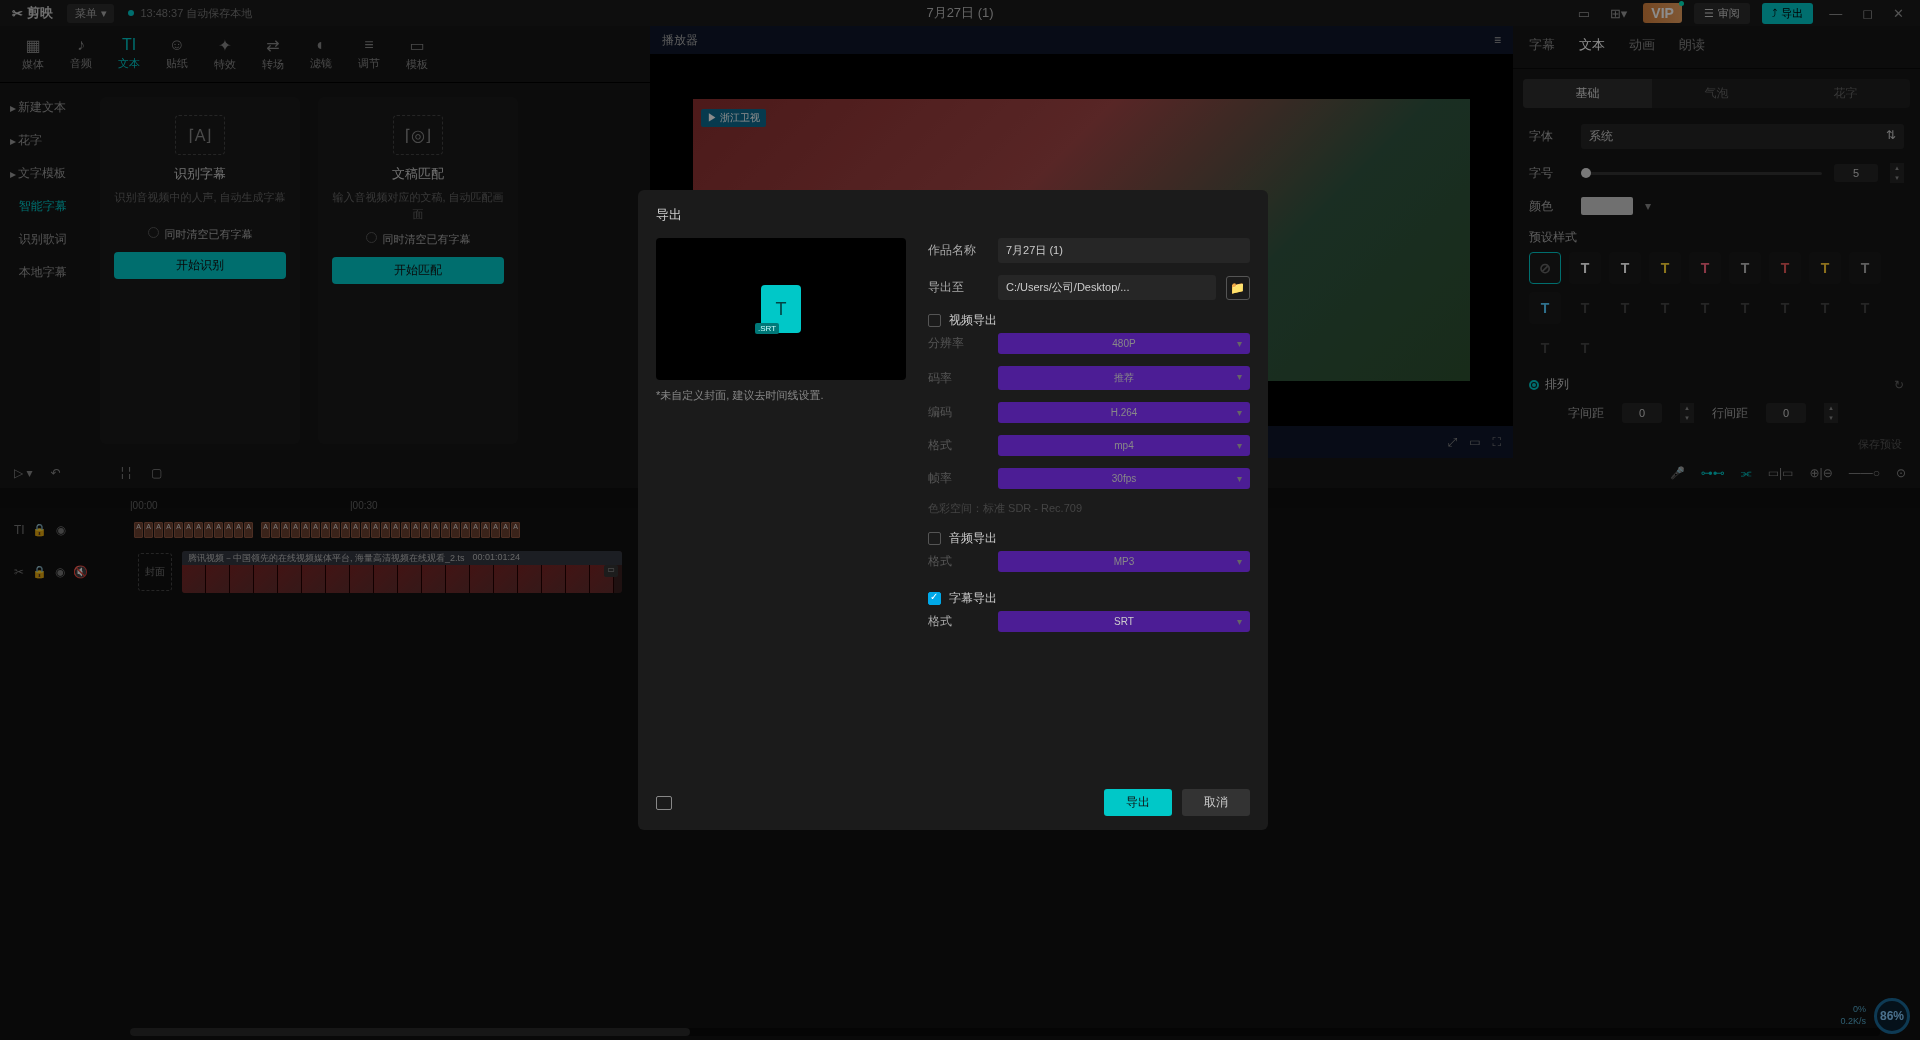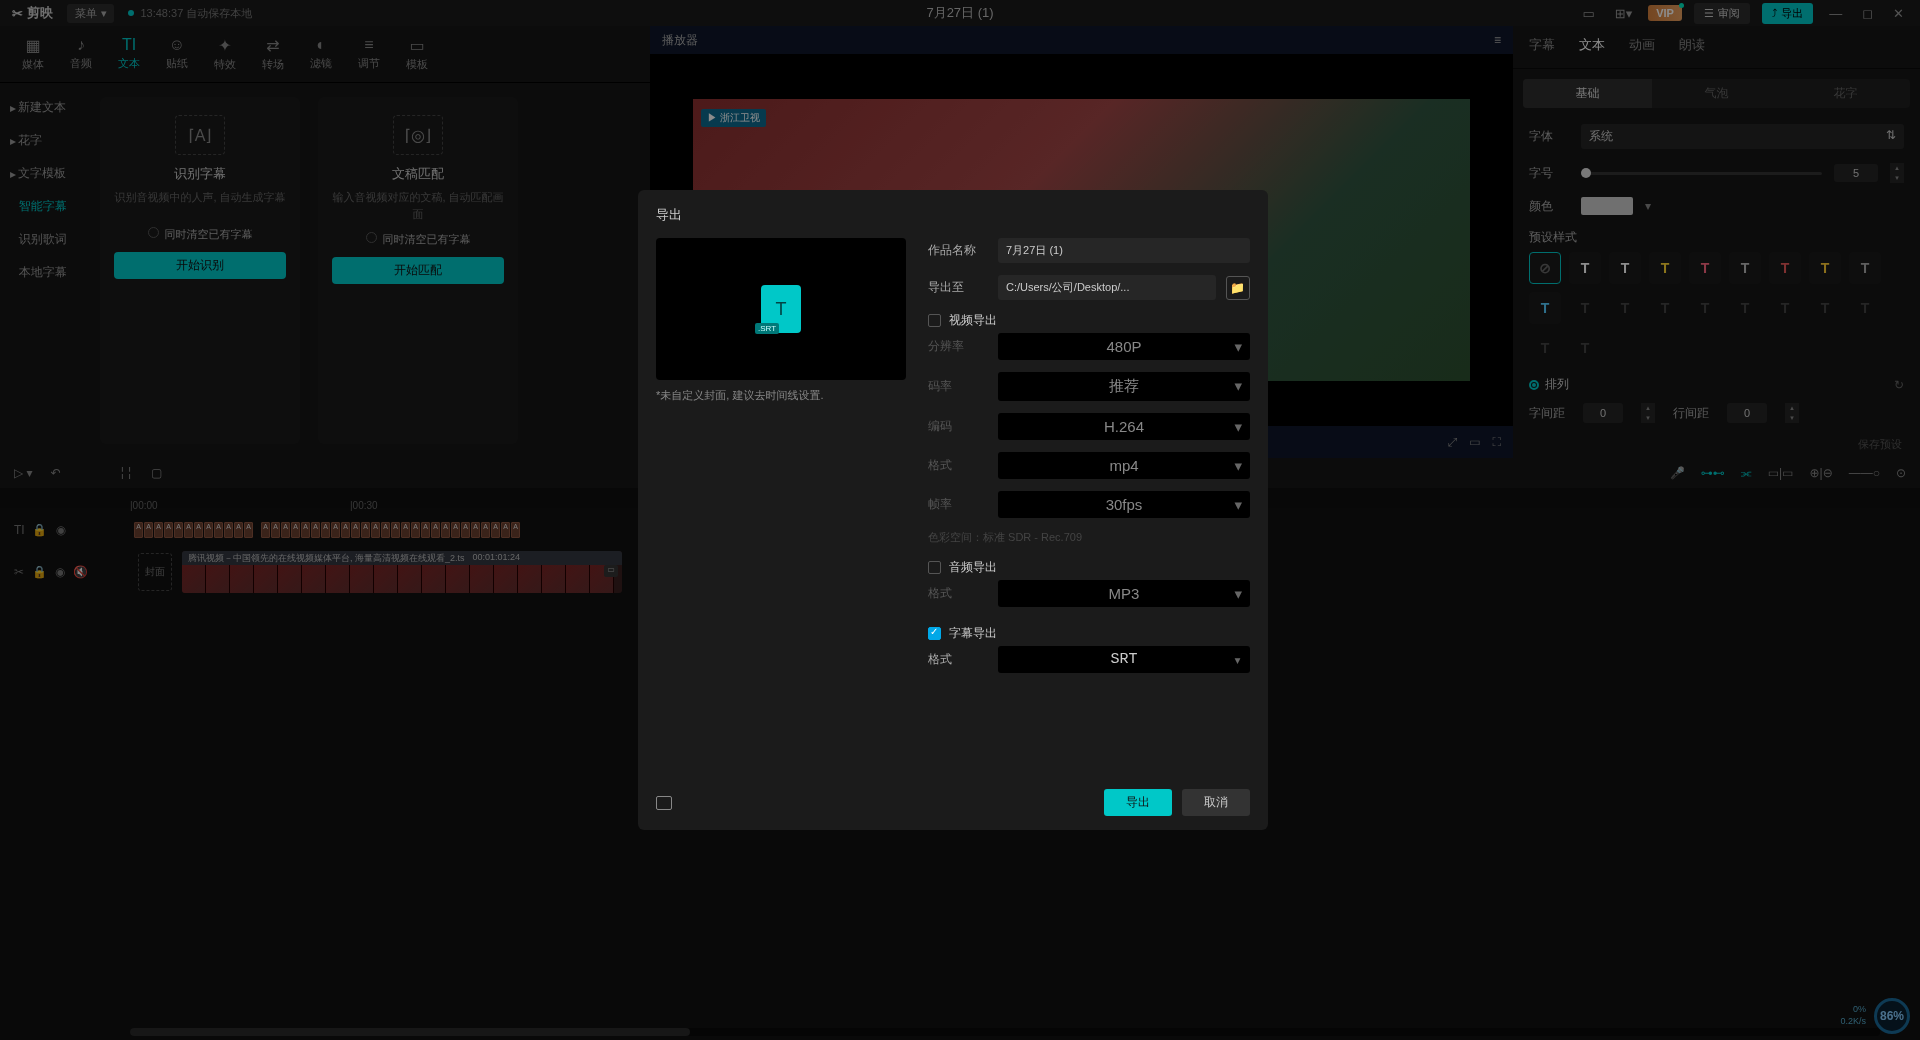--- a/index.html
+++ b/index.html
@@ -6,21 +6,21 @@
 body { background: #0d0d0d; color: #ccc; font-size: 12px; width: 1920px; height: 1040px; overflow: hidden; position: relative; }
 
 
 .topbar { height: 26px; background: #1a1a1a; display: flex; align-items: center; padding: 0 12px; gap: 14px; position: relative; }
 .logo { font-size: 13px; font-weight: bold; display: flex; align-items: center; gap: 4px; }
 .menu-dd { background: #2d2d2d; border-radius: 3px; padding: 2px 8px; font-size: 11px; color: #aaa; display: flex; align-items: center; gap: 4px; }
 .autosave { color: #777; font-size: 11px; display: flex; align-items: center; gap: 6px; }
 .autosave-dot { width: 6px; height: 6px; border-radius: 50%; background: #00c8c8; }
 .title-center { position: absolute; left: 50%; transform: translateX(-50%); font-size: 13px; color: #bbb; }
 .top-right { margin-left: auto; display: flex; align-items: center; gap: 12px; }
-.vip-badge { background: linear-gradient(90deg,#d4803d,#e8a060); color: #fff; padding: 2px 8px; border-radius: 3px; font-size: 11px; font-weight: bold; position: relative; }
+.vip-badge { background: linear-gradient(90deg,#d4803d,#e8a060); color: #fff; padding: 2px 8px; border-radius: 3px; font-size: 14px; font-weight: bold; position: relative; }
 .vip-dot{position:absolute;top:-2px;right:-2px;width:5px;height:5px;border-radius:50%;background:#00e8c0;}
 .btn-top { background: #2d2d2d; border-radius: 3px; padding: 3px 10px; font-size: 11px; display: flex; align-items: center; gap: 4px; }
 .btn-export-top { background: #00c8c8; color: #000; }
 .win-ctrl { color: #999; font-size: 13px; padding: 0 4px; }
 
 
 .main { display: flex; height: 432px; }
 .left-pane { width: 650px; background: #161616; display: flex; flex-direction: column; }
 .center-pane { flex: 1; background: #0f172a; position: relative; }
 .right-pane { width: 407px; background: #161616; display: flex; flex-direction: column; }
@@ -112,21 +112,21 @@
 .modal-preview { width: 100%; height: 142px; background: #000; border-radius: 4px; display: flex; align-items: center; justify-content: center; margin-bottom: 8px; }
 .srt-badge { width: 40px; height: 48px; background: #00c8c8; border-radius: 4px; display: flex; flex-direction: column; align-items: center; justify-content: center; font-size: 9px; color: #003333; position: relative; }
 .srt-badge .t { font-size: 18px; color: #004444; }
 .srt-label { position: absolute; bottom: -1px; left: -6px; background: #007878; font-size: 8px; padding: 1px 3px; border-radius: 2px; color: #cff; }
 .modal-hint { color: #888; font-size: 11px; }
 .modal-right { flex: 1; }
 .m-row { display: flex; align-items: center; margin-bottom: 12px; gap: 10px; }
 .m-label { width: 60px; color: #aaa; font-size: 12px; }
 .m-label.dim { color: #555; }
 .m-input { flex: 1; background: #262626; border-radius: 3px; padding: 5px 8px; color: #ccc; font-size: 11px; }
-.m-select { flex: 1; background: #000000; border-radius: 3px; padding: 5px 8px; color: #888; font-size: 15px; display: flex; justify-content: center; position: relative; }
+.m-select { flex: 1; background: #4c1d95; border-radius: 3px; padding: 5px 8px; color: #888; font-size: 10px; display: flex; justify-content: center; position: relative; }
 .m-select::after { content: '▾'; position: absolute; right: 8px; color: #666; }
 .folder-btn { width: 24px; height: 24px; border: 1px solid #555; border-radius: 3px; display: flex; align-items: center; justify-content: center; color: #aaa; font-size: 12px; }
 .m-check { width: 13px; height: 13px; border: 1px solid #555; border-radius: 2px; }
 .m-check.on { background: #00a8e8; border-color: #00a8e8; position: relative; }
 .m-check.on::after { content: '✓'; color: #fff; font-size: 10px; position: absolute; top: -2px; left: 1px; }
 .m-section { margin: 10px 0 4px; display: flex; align-items: center; gap: 8px; color: #ccc; font-size: 12px; }
 .modal-footer { position: absolute; bottom: 14px; left: 18px; right: 18px; display: flex; align-items: center; }
 .footer-btns { margin-left: auto; display: flex; gap: 10px; }
 .btn-primary { background: #00c8c8; color: #111; padding: 5px 22px; border-radius: 3px; font-size: 12px; cursor: pointer; }
 .btn-sec { background: #333; color: #ccc; padding: 5px 22px; border-radius: 3px; font-size: 12px; cursor: pointer; }
@@ -315,21 +315,21 @@
           <div class="preset" style="opacity: 0.25;">T</div>
           <div class="preset" style="opacity: 0.25;">T</div>
           <div class="preset" style="opacity: 0.25;">T</div>
         </div>
       <div class="r-section-h">
           <span class="radio-dot on"></span>
           <span>排列</span>
           <span style="margin-left:auto;color:#666;">↻</span>
         </div>
       <div class="spacing-row">
-        <span class="r-label" style="width:auto;">字间距</span>
+        <span class="r-label" style="width:auto;margin-left:39px;">字间距</span>
         <div class="spin">
             <input value="0" style="">
           </div>
         <div class="stepper">
             <span>▴</span>
             <span>▾</span>
           </div>
         <span class="r-label" style="width:auto;">行间距</span>
         <div class="spin">
             <input value="0" style="">
@@ -519,21 +519,21 @@
           <span class="m-label dim">格式</span>
           <div class="m-select">MP3</div>
         </div>
 
       <div class="m-section" style="margin-top:18px;">
           <span class="m-check on"></span>
           <span>字幕导出</span>
         </div>
       <div class="m-row">
           <span class="m-label">格式</span>
-          <div class="m-select" style="color:#ccc;font-family:Liberation Mono, monospace;">SRT</div>
+          <div class="m-select" style="color:#ccc;">SRT</div>
         </div>
     </div>
   </div>
   <div class="modal-footer">
     <div class="disk-ic"></div>
     <div class="footer-btns">
       <div class="btn-primary">导出</div>
       <div class="btn-sec">取消</div>
     </div>
   </div>

